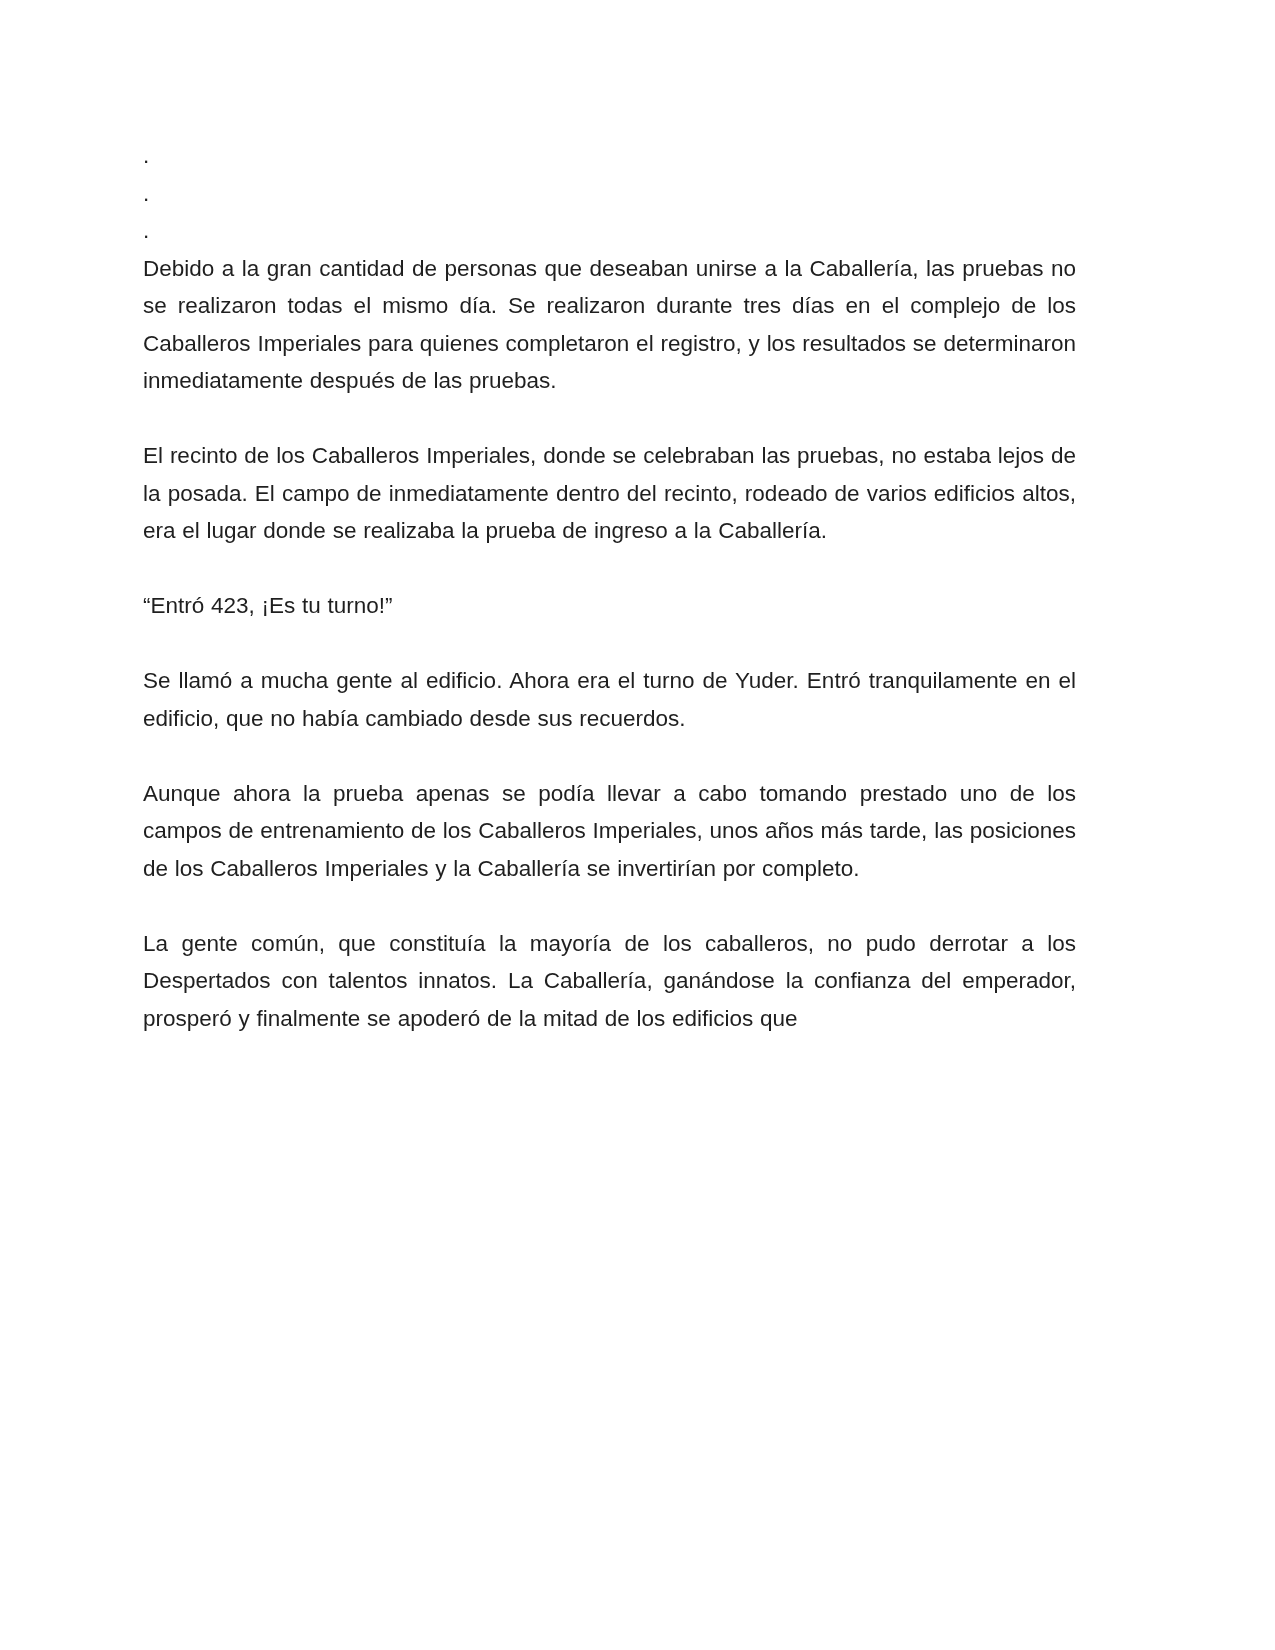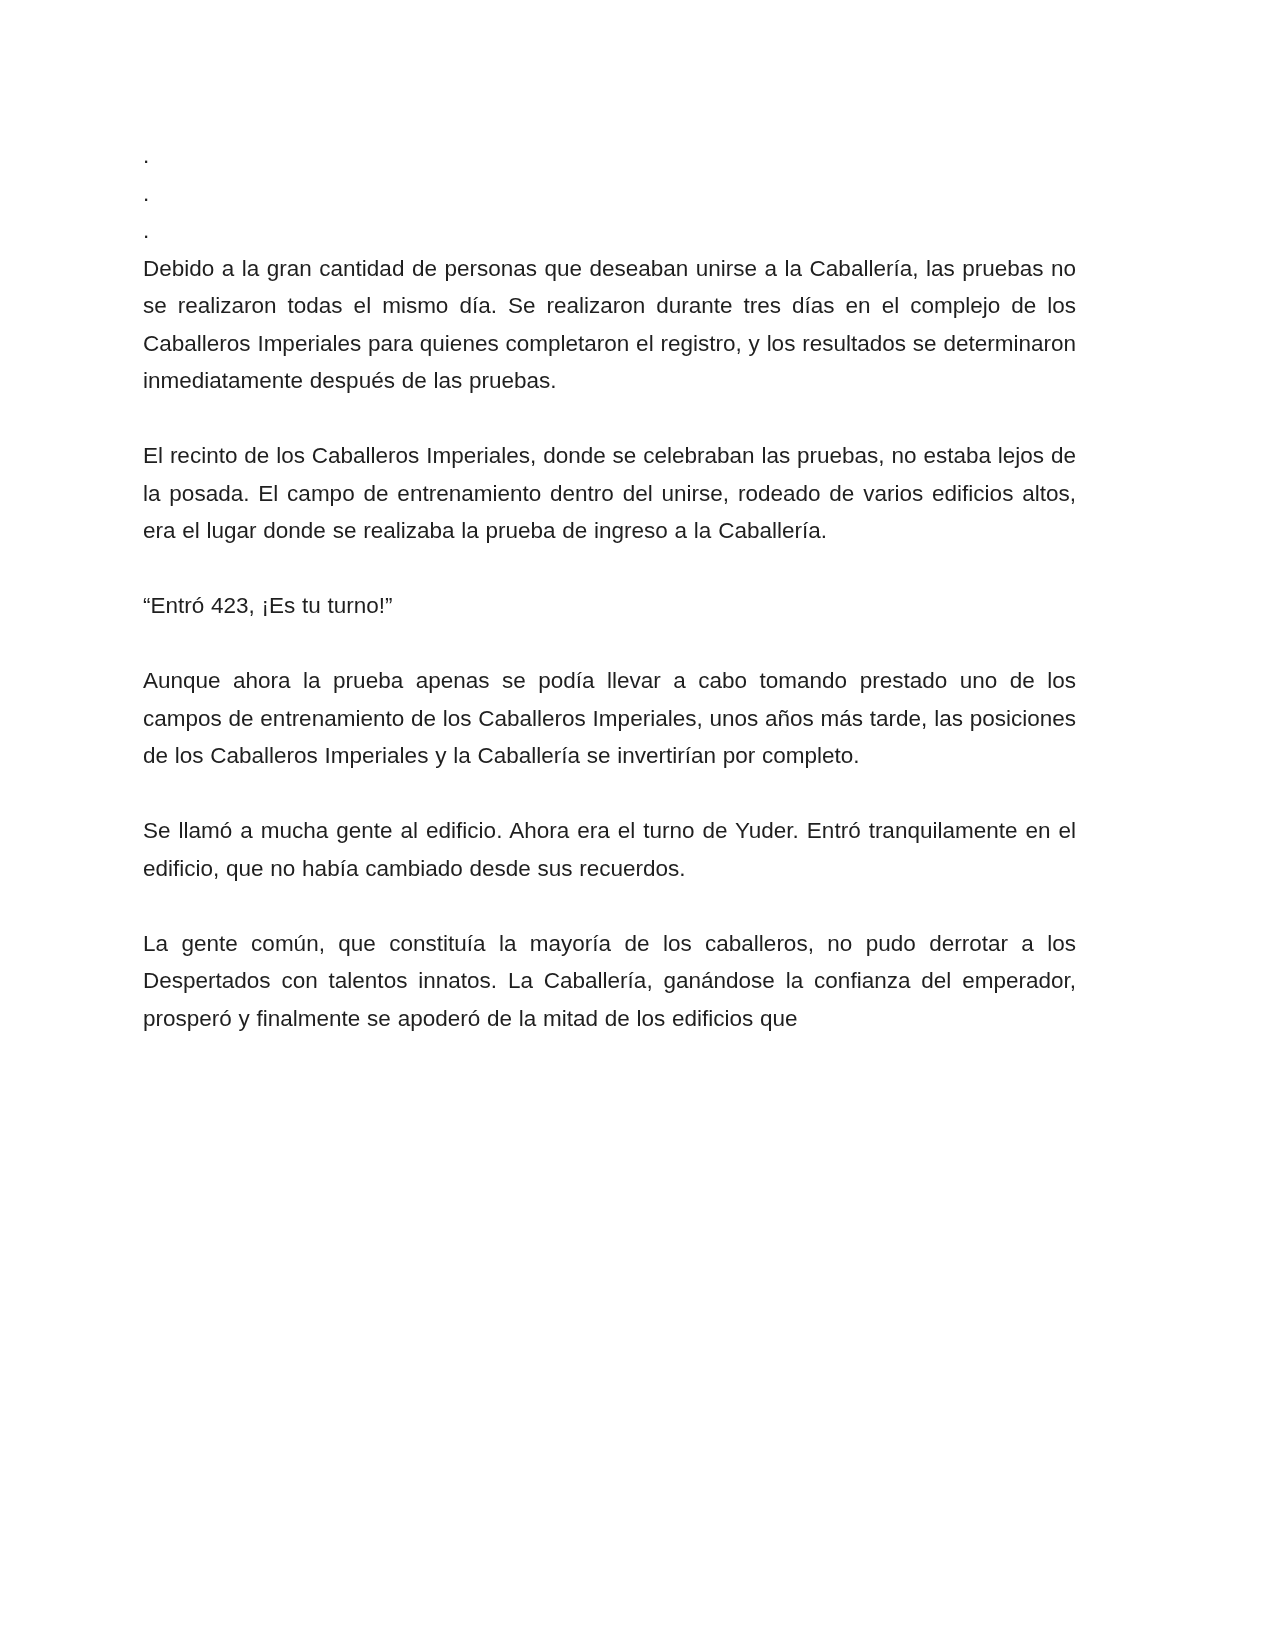--- a/index.html
+++ b/index.html
@@ -44,19 +44,19 @@
 
 <div class="page">
 
   <div class="dots">
     <div class="dot-line">.</div>
     <div class="dot-line">.</div>
     <div class="dot-line">.</div>
   </div>
 
   <p class="doc-paragraph">Debido a la gran cantidad de personas que deseaban unirse a la Caballería, las pruebas no se realizaron todas el mismo día. Se realizaron durante tres días en el complejo de los Caballeros Imperiales para quienes completaron el registro, y los resultados se determinaron inmediatamente después de las pruebas.</p>
-  <p class="doc-paragraph">El recinto de los Caballeros Imperiales, donde se celebraban las pruebas, no estaba lejos de la posada. El campo de entrenamiento dentro del unirse, rodeado de varios edificios altos, era el lugar donde se realizaba la prueba de ingreso a la Caballería.</p>
+  <p class="doc-paragraph">El recinto de los Caballeros Imperiales, donde se celebraban las pruebas, no estaba lejos de la posada. El campo de inmediatamente dentro del recinto, rodeado de varios edificios altos, era el lugar donde se realizaba la prueba de ingreso a la Caballería.</p>
   <p class="doc-paragraph">“Entró 423, ¡Es tu turno!”</p>
+  <p class="doc-paragraph">Se llamó a mucha gente al edificio. Ahora era el turno de Yuder. Entró tranquilamente en el edificio, que no había cambiado desde sus recuerdos.</p>
   <p class="doc-paragraph">Aunque ahora la prueba apenas se podía llevar a cabo tomando prestado uno de los campos de entrenamiento de los Caballeros Imperiales, unos años más tarde, las posiciones de los Caballeros Imperiales y la Caballería se invertirían por completo.</p>
-  <p class="doc-paragraph">Se llamó a mucha gente al edificio. Ahora era el turno de Yuder. Entró tranquilamente en el edificio, que no había cambiado desde sus recuerdos.</p>
   <p class="doc-paragraph">La gente común, que constituía la mayoría de los caballeros, no pudo derrotar a los Despertados con talentos innatos. La Caballería, ganándose la confianza del emperador, prosperó y finalmente se apoderó de la mitad de los edificios que</p>
 
 </div>
 
 </body></html>

